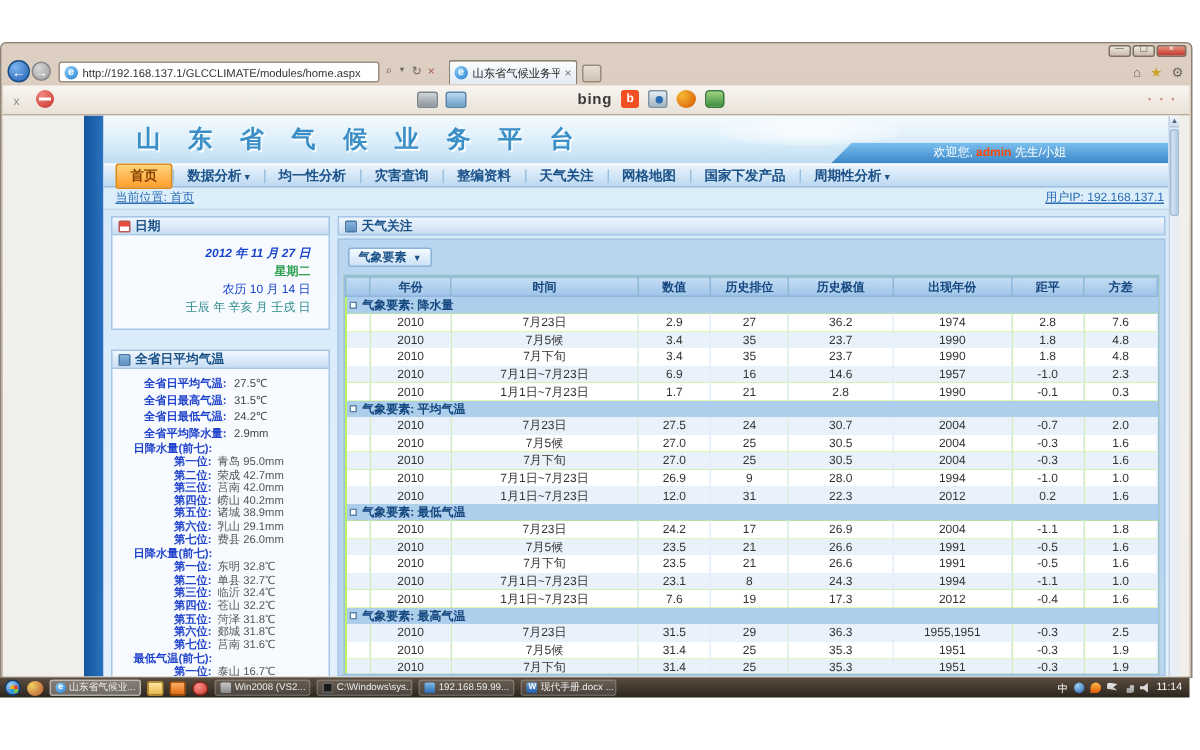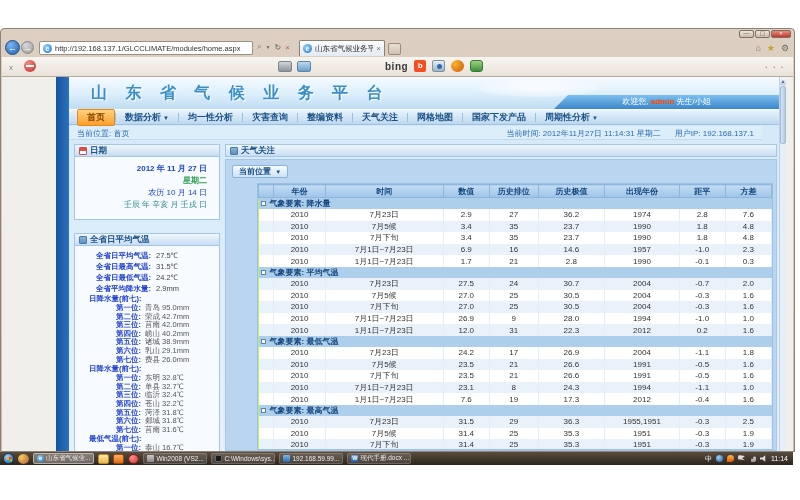--- a/index.html
+++ b/index.html
@@ -74,42 +74,42 @@
   .site-title { position:absolute; left:22px; top:6px; font-size:16px; font-weight:bold; color:#3a8fc7;
                 letter-spacing:7px; text-shadow:1px 1px 0 #fff; }
   .welcome { position:absolute; right:0; bottom:0; width:225px; height:14px;
              background:linear-gradient(#7cc0f0,#3a86c8); clip-path:polygon(14px 0,100% 0,100% 100%,0 100%);
              color:#fff; font-size:8px; line-height:14px; text-align:center; }
   .welcome .u { color:#ff4500; font-weight:bold; }
 
   .menubar { position:absolute; left:0; top:32px; right:7px; height:16px;
              background:linear-gradient(#eaf4fd,#bcd8f0); border-top:1px solid #fff; border-bottom:1px solid #9dc0e0;
              display:flex; align-items:center; padding-left:8px; }
-  .mitem { font-size:9px; font-weight:bold; color:#1b5288; padding:1px 9px; white-space:nowrap; }
+  .mitem { font-size:9px; font-weight:bold; color:#1b5288; padding:1px 9px; white-space:nowrap;font-family:Liberation Mono, monospace; }
   .mitem.active { background:linear-gradient(#ffd27a,#ff9e2e); border:1px solid #e08a1a; border-radius:2px; color:#8a4500; }
   .msep { width:1px; height:9px; background:#9cc0e0; }
   .arr-d { font-size:6px; color:#1b5288; margin-left:2px; }
 
-  .crumbbar { position:absolute; left:0; top:49px; right:24px; height:14px; background:#ddeefb;
-              border-bottom:1px solid #c2d9ee; font-size:8px; color:#2a6db5; display:flex; align-items:flex-end; }
+  .crumbbar { position:absolute; left:0; top:49px; right:2px; height:14px; background:#ddeefb;
+              border-bottom:1px solid #c2d9ee; font-size:8px; color:#2a6db5; display:flex; align-items:flex-start;text-decoration:underline; }
   .crumb-l { margin-left:8px; }
   .crumb-r { margin-left:auto; margin-right:8px; display:flex; gap:14px; }
 
   .content { position:absolute; left:0; top:63px; right:7px; bottom:0; }
 
   
   .sidebar { position:absolute; left:5px; top:4px; width:146px; bottom:0; overflow:hidden; }
   .panel-hd { height:13px; background:linear-gradient(#f0f7fe,#c8ddf2); border:1px solid #a5c6e6;
               display:flex; align-items:center; gap:3px; padding:0 4px; font-size:8.5px; font-weight:bold; color:#1b5288;}
   .pico { width:8px; height:8px; flex:none; border-radius:1px; }
   .pico.cal { background:linear-gradient(#fff 60%,#fff 60%), linear-gradient(#e74c3c 35%,#fff 35%); background:#fff; border:1px solid #b55; box-shadow:inset 0 3px 0 #e74c3c;}
   .pico.chart { background:linear-gradient(#8ab4dc,#5c8fc0); border:1px solid #4a7aa8;}
   .cal-body { background:#f7fbff; border:1px solid #a5c6e6; border-top:none; padding:6px 12px 8px 4px;
               text-align:right; font-size:8px; line-height:12px; }
-  .cal-date { color:#1a44cc; font-weight:bold; }
+  .cal-date { color:#1a44cc; font-weight:bold;font-style:italic; }
   .cal-week { color:#2e9e4f; font-weight:bold; }
   .cal-lunar { color:#1a44cc; }
   .cal-ganzhi { color:#2e8b8b; }
   .wx-body { background:#f7fbff; border:1px solid #a5c6e6; border-top:none; padding:4px 2px 2px 4px;
              height:216px; overflow:hidden; font-size:7.5px; }
   .stat-row { display:flex; line-height:11px; }
   .stat-lbl { width:72px; color:#2244cc; font-weight:bold; text-align:right; }
   .stat-val { margin-left:5px; color:#444; }
   .grp-title { color:#2244cc; font-weight:bold; line-height:10px; text-align:left; padding-left:10px;}
   .rank-row { display:flex; line-height:8.6px; }
@@ -117,21 +117,21 @@
   .rank-val { margin-left:4px; color:#555; }
 
   
   .main { position:absolute; left:156px; top:4px; right:2px; bottom:0; }
   .main-hd { height:13px; background:linear-gradient(#f0f7fe,#c8ddf2); border:1px solid #a5c6e6;
              display:flex; align-items:center; gap:3px; padding:0 4px; font-size:8.5px; font-weight:bold; color:#1b5288;}
   .main-body { position:absolute; left:0; right:0; top:15px; bottom:0; background:#b9d5ef; border:1px solid #a5c6e6; overflow:hidden;}
   .elem-btn { position:absolute; left:6px; top:5px; height:13px; padding:0 6px;
               background:linear-gradient(#f6fbff,#cde2f5); border:1px solid #8ab4dc; border-radius:2px;
               font-size:8px; font-weight:bold; color:#1b5288; line-height:11px; }
-  .tbl-wrap { position:absolute; left:3px; right:3px; top:23px; bottom:0; background:#bef264; border:1px solid #9cc0e4; overflow:hidden;margin-left:28px;}
+  .tbl-wrap { position:absolute; left:3px; right:3px; top:23px; bottom:0; background:#bef264; border:1px solid #9cc0e4; overflow:hidden;}
   table.wx { width:100%; border-collapse:collapse; table-layout:fixed; font-size:8px; color:#333; }
   table.wx th { height:13px; background:linear-gradient(#c4dcf4,#9ec4e8); color:#14467e; font-weight:bold;
                 border:1px solid #8fb6dd; font-size:8px; }
   table.wx td { text-align:center; height:11.6px; border-right:1px solid #e4eefa; overflow:hidden; white-space:nowrap;}
   tr.sec td { background:#aecfec; color:#14467e; font-weight:bold; text-align:left; height:10px; border-right:none;}
   tr.sec .secbox { display:inline-block; width:5px; height:5px; background:#fff; border:1px solid #5d84ab; margin:0 4px 0 2px;}
   tr.even td { background:#fff; }
   tr.odd td { background:#e9f2fb; }
 
   
@@ -250,21 +250,20 @@
             <span class="mitem"><span>网格地图</span></span>
             <span class="msep"></span>
             <span class="mitem"><span>国家下发产品</span></span>
             <span class="msep"></span>
             <span class="mitem"><span>周期性分析</span><span class="arr-d">▼</span></span>
           </div>
 
         <div class="crumbbar">
           <span class="crumb-l">当前位置: 首页</span>
           <span class="crumb-r">
-            <span>当前时间: 2012年11月27日 11:14:31 星期二</span>
             <span>用户IP: 192.168.137.1</span>
           </span>
         </div>
 
         <div class="content">
 
           <div class="sidebar">
             <div class="panel-hd">
               <span class="pico cal"></span>
               <span>日期</span>
@@ -365,21 +364,21 @@
               </div>
           </div>
 
           <div class="main">
             <div class="main-hd">
               <span class="pico chart"></span>
               <span>天气关注</span>
             </div>
             <div class="main-body">
               <div class="elem-btn">
-                <span>当前位置</span>
+                <span>气象要素</span>
                 <span class="arr-d">▼</span>
               </div>
               <div class="tbl-wrap">
                 <table class="wx" id="wx-table">
                   <colgroup>
                     <col style="width:3%">
                       <col style="width:10%">
                       <col style="width:23%">
                       <col style="width:9%">
                     <col style="width:9.5%">

